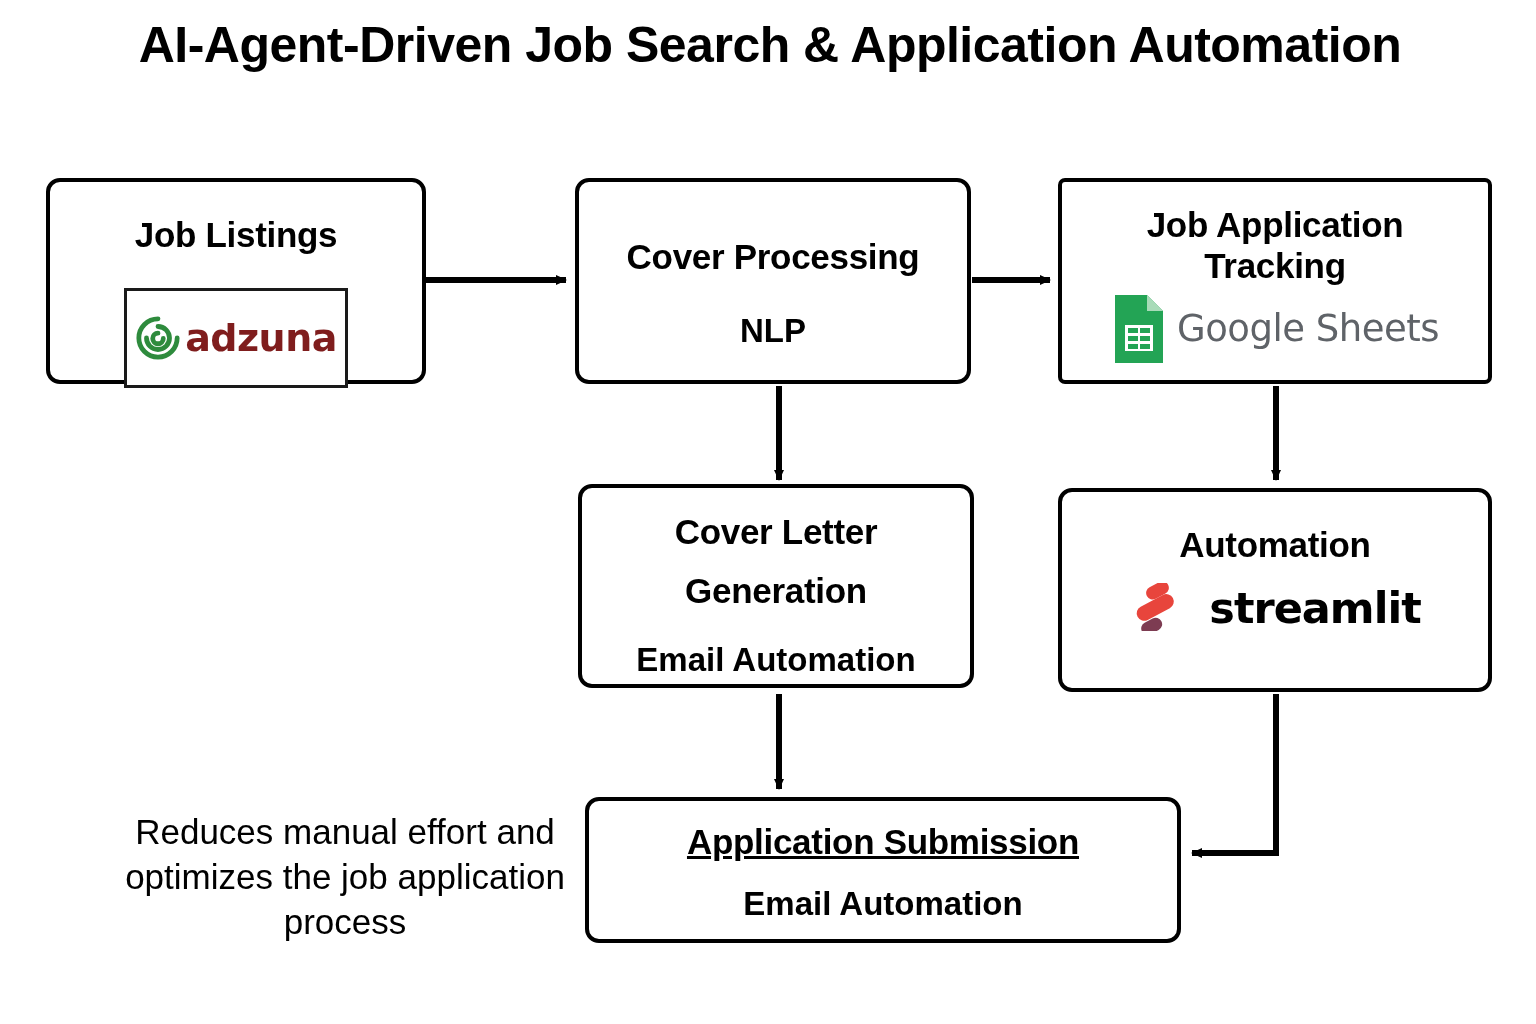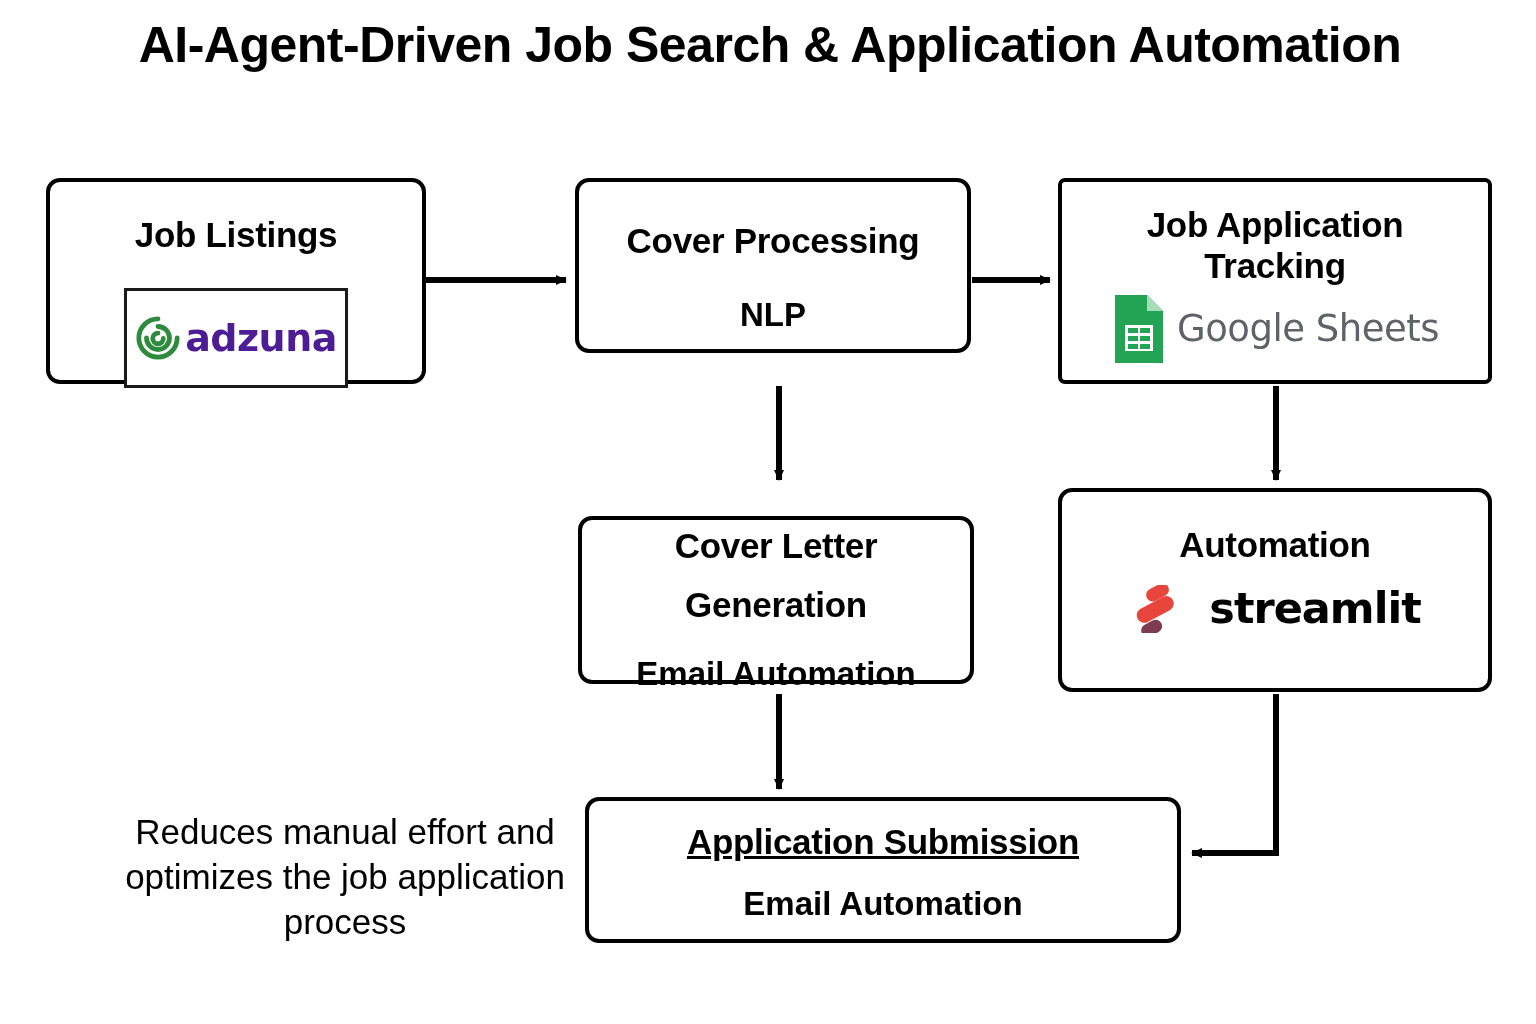--- a/index.html
+++ b/index.html
@@ -64,23 +64,23 @@
     letter-spacing: -0.3px;
   }
   .node .subtext {
     font-size: 33px;
     font-weight: bold;
     line-height: 1.2;
   }
 
   
   #node-job-listings { left: 46px;   top: 178px; width: 380px; height: 206px; }
-  #node-cover-processing { left: 575px; top: 178px; width: 396px; height: 175px; }
+  #node-cover-processing { left: 575px; top: 178px; width: 396px; height: 206px; }
   #node-job-tracking { left: 1058px; top: 178px; width: 434px; height: 206px; border-radius: 7px; }
-  #node-cover-letter { left: 578px;  top: 516px; width: 396px; height: 168px; text-align: center; }
+  #node-cover-letter { left: 578px;  top: 484px; width: 396px; height: 204px; text-align: center; }
   #node-dashboard   { left: 1058px; top: 488px; width: 434px; height: 204px; }
   #node-submission  { left: 585px;  top: 797px; width: 596px; height: 146px; }
 
   #node-job-listings { justify-content: flex-start; padding-top: 32px; align-items: center; }
   #node-cover-processing .heading { margin-top: 24px; }
   #node-cover-processing .subtext { margin-top: 34px; }
   #node-job-tracking { justify-content: flex-start; padding-top: 22px; }
   #node-cover-letter .heading { margin-top: 18px; }
   #node-cover-letter .subtext { margin-top: 28px; }
   #node-dashboard { justify-content: flex-start; padding-top: 32px; }
@@ -102,21 +102,21 @@
     justify-content: center;
   }
   .adzuna-logo {
     display: flex;
     align-items: center;
     gap: 4px;
   }
   .adzuna-word {
     font-size: 38px;
     font-weight: bold;
-    color: #4c1d95;
+    color: #7f1d1d;
     letter-spacing: -0.5px;
     font-family: "DejaVu Sans", sans-serif;
   }
 
   
   .gs-logo {
     display: flex;
     align-items: center;
     gap: 10px;
     margin-top: 6px;
@@ -124,21 +124,21 @@
   .gs-word {
     font-size: 37px;
     color: #5f6368;
     letter-spacing: -0.5px;
     font-family: "DejaVu Sans", sans-serif;
   }
 
   
   .st-logo {
     display: flex;
-    align-items: flex-end;
+    align-items: flex-start;
     gap: 28px;
     margin-top: 18px;
   }
   .st-word {
     font-size: 43px;
     font-weight: bold;
     color: #000000;
     letter-spacing: -1px;
     font-family: "DejaVu Sans", sans-serif;
   }

